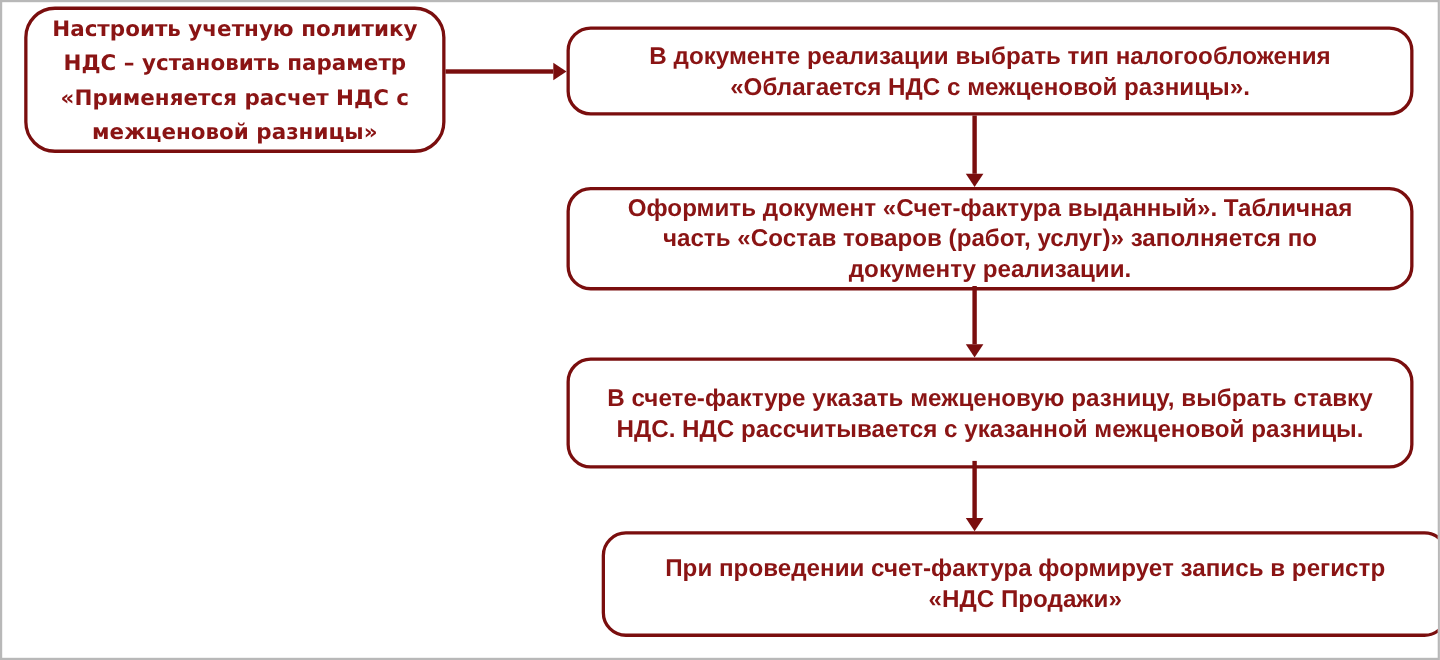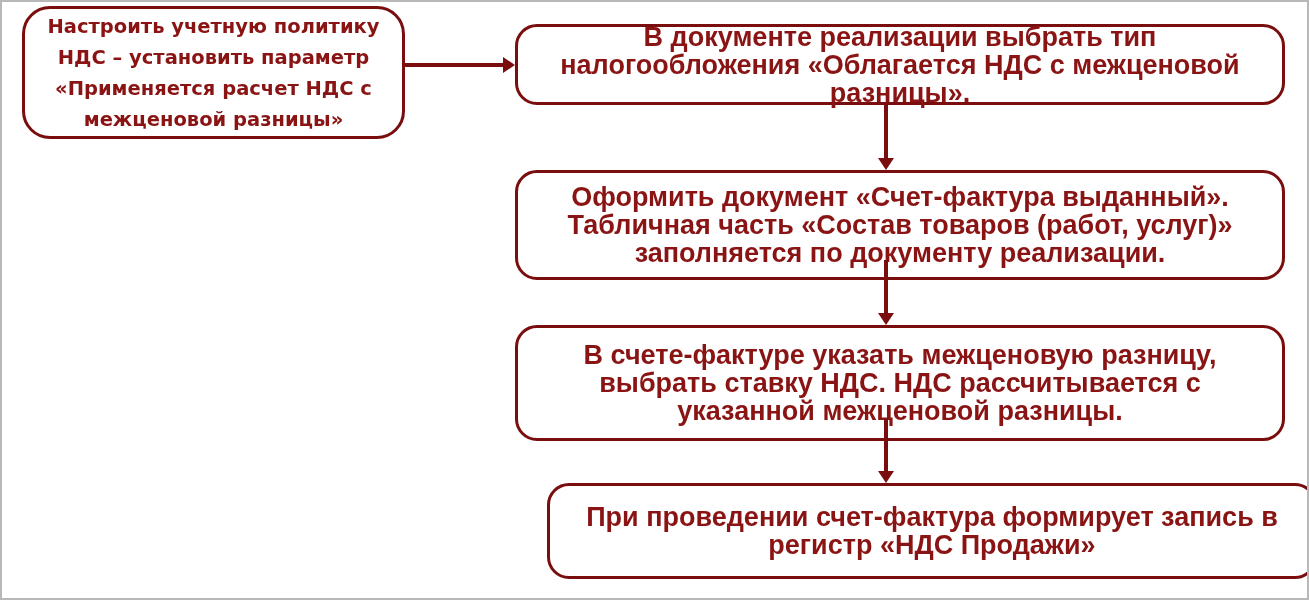--- a/index.html
+++ b/index.html
@@ -40,27 +40,27 @@
     width: 383px; height: 133px;
     border-radius: 28px;
     font-family: "DejaVu Sans", sans-serif;
     font-size: 19.5px;
     line-height: 31px;
     padding: 0 14px;
   }
   
   .node-2, .node-3, .node-4, .node-5 {
     font-family: "Liberation Sans", sans-serif;
-    font-size: 27px;
+    font-size: 22px;
     line-height: 28px;
     padding: 17px 26px;
   }
   .node-2 { left: 513px; top: 22px;  width: 770px; height: 81px; }
-  .node-3 { left: 513px; top: 168px; width: 770px; height: 110px; }
-  .node-4 { left: 513px; top: 323px; width: 770px; height: 116px; }
+  .node-3 { left: 513px; top: 168px; width: 770px; height: 94px; }
+  .node-4 { left: 513px; top: 323px; width: 770px; height: 101px; }
   .node-5 { left: 513px; top: 481px; width: 770px; height: 96px; margin-left: 32px; }
 
   .line {
     position: absolute;
     background: #7a0e0e;
   }
   .head {
     position: absolute;
     width: 0; height: 0;
   }

